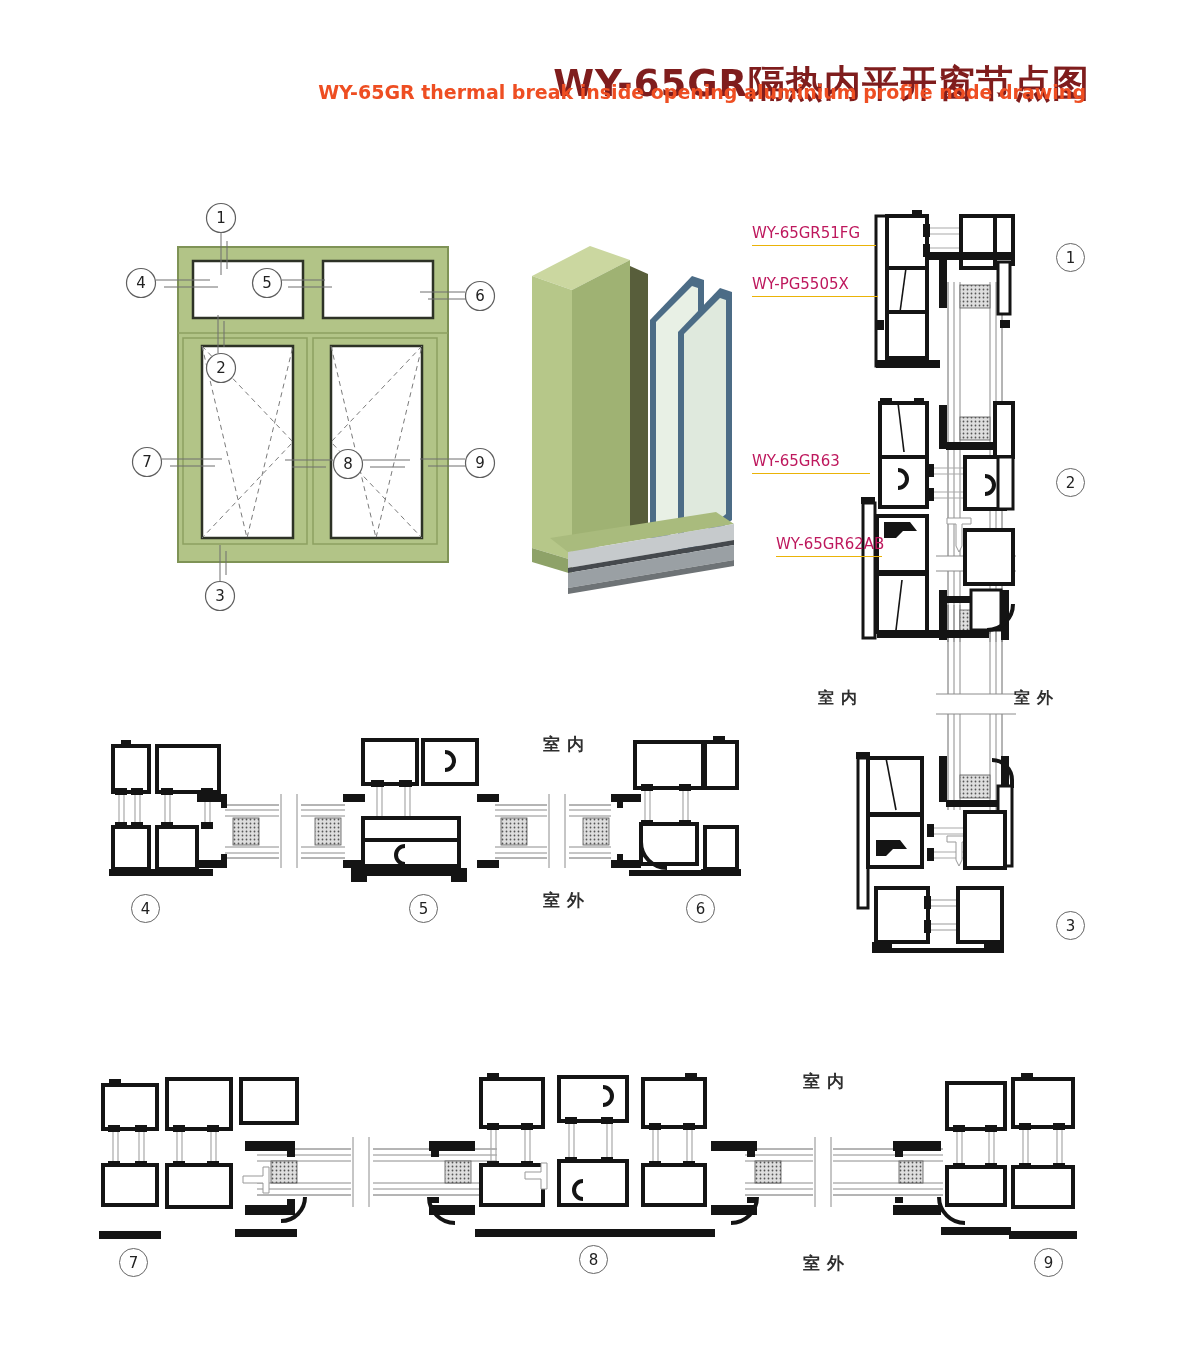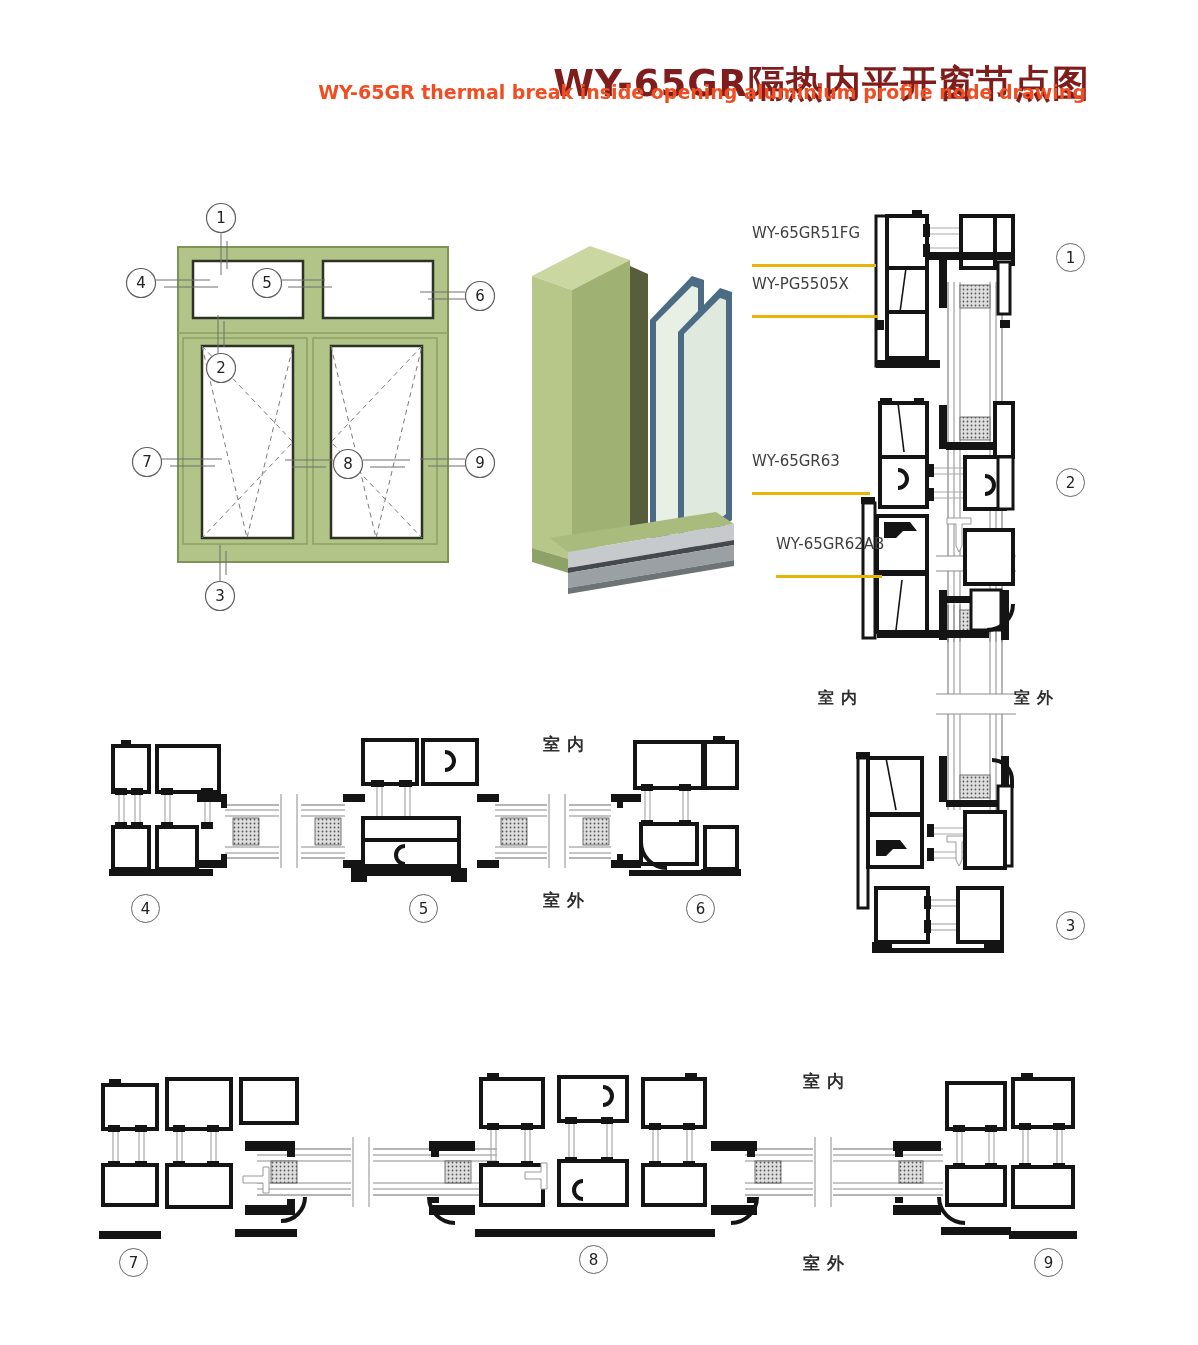--- a/index.html
+++ b/index.html
@@ -4,22 +4,22 @@
 <style>
   html,body{margin:0;padding:0;}
   body{width:1198px;height:1345px;position:relative;background:#fff;
        font-family:"DejaVu Sans",sans-serif;overflow:hidden;}
   .abs{position:absolute;}
   
   .title{top:34px;right:108px;font-size:37px;font-weight:700;color:#7f1d1d;
          letter-spacing:1px;white-space:nowrap;}
   .subtitle{top:81px;right:112px;font-size:19px;font-weight:700;color:#ee4e22;white-space:nowrap;}
   
-  .plabel{font-size:15px;color:#404040;border-bottom:3px solid #eab308;
-          padding:0 0 22px 0;white-space:nowrap;}
+  .plabel{font-size:15px;color:#be185d;border-bottom:1px solid #eab308;
+          padding:0 0 3px 0;white-space:nowrap;}
   
   .cjk{font-size:16px;color:#2e2e2e;letter-spacing:7px;white-space:nowrap;font-weight:700;}
   .cjk.big{font-size:17px;}
   
   .circ{width:29px;height:29px;border:1.2px solid #666;border-radius:50%;background:#fff;
         display:flex;align-items:center;justify-content:center;
         font-size:15px;color:#222;box-sizing:border-box;}
   
   svg .p  {fill:#fff;stroke:#141414;stroke-width:4;}
   svg .p3 {fill:#fff;stroke:#141414;stroke-width:3;}

